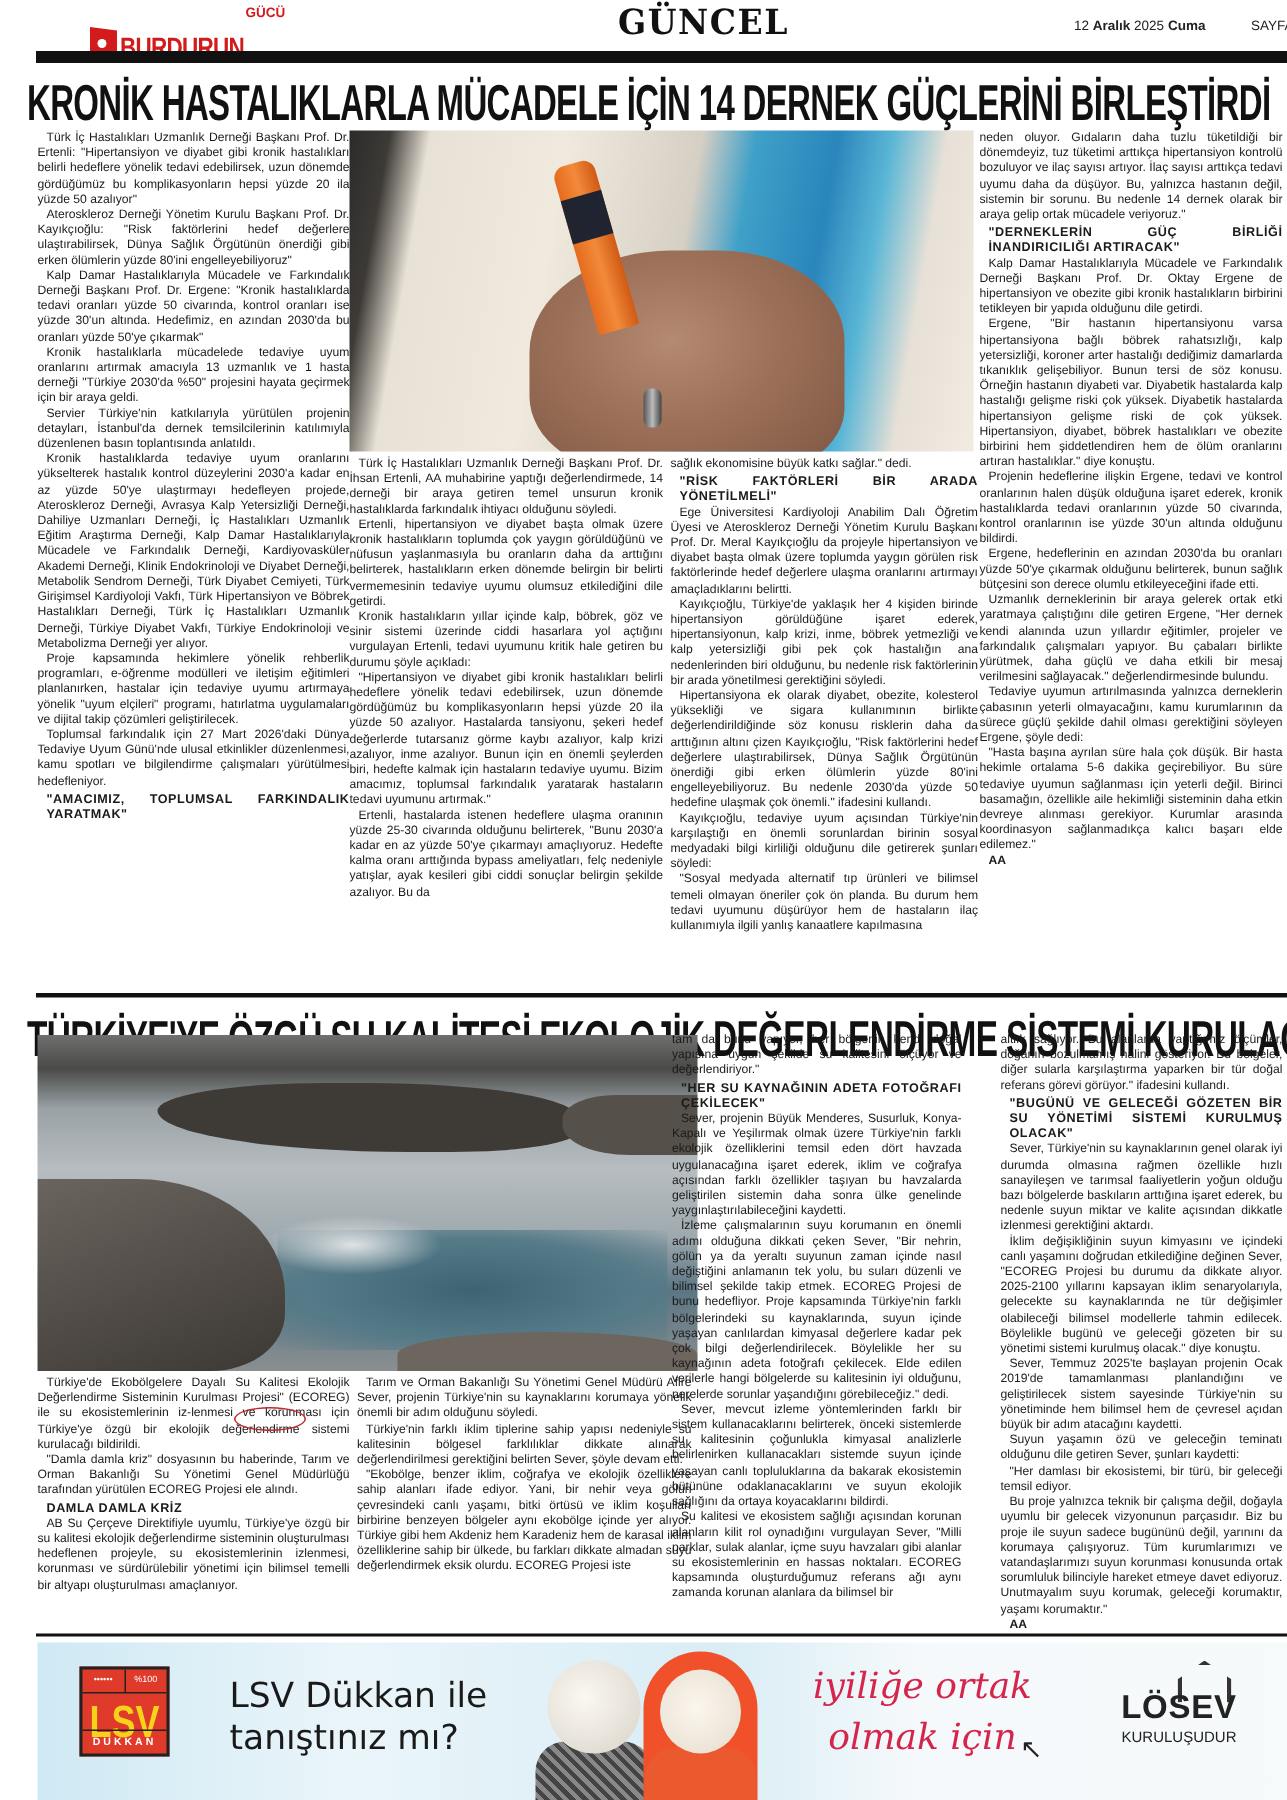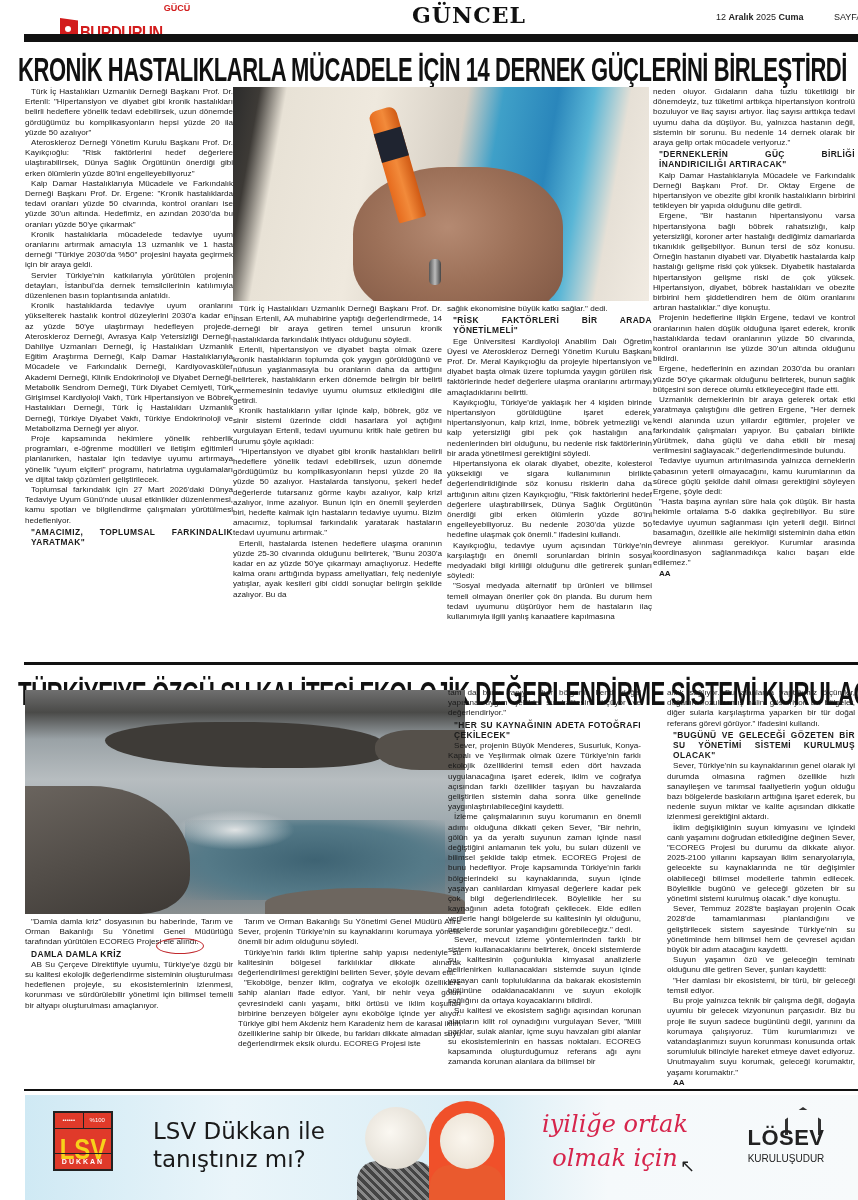--- a/index.html
+++ b/index.html
@@ -150,20 +150,21 @@
 <div class="photo2">
   <div class="land1"></div>
   <div class="land3"></div>
   <div class="water"></div>
   <div class="cloud"></div>
   <div class="land2"></div>
   <div class="bottomland"></div>
 </div>
 
 <div class="col" style="left:25px; top:917px; width:208px;">
+  <p>Türkiye'de Ekobölgelere Dayalı Su Kalitesi Ekolojik Değerlendirme Sisteminin Kurulması Projesi" (ECOREG) ile su ekosistemlerinin iz-lenmesi ve korunması için Türkiye'ye özgü bir ekolojik değerlendirme sistemi kurulacağı bildirildi.</p>
   <p>"Damla damla kriz" dosyasının bu haberinde, Tarım ve Orman Bakanlığı Su Yönetimi Genel Müdürlüğü tarafından yürütülen ECOREG Projesi ele alındı.</p>
   <h4>DAMLA DAMLA KRİZ</h4>
   <p>AB Su Çerçeve Direktifiyle uyumlu, Türkiye'ye özgü bir su kalitesi ekolojik değerlendirme sisteminin oluşturulması hedeflenen projeyle, su ekosistemlerinin izlenmesi, korunması ve sürdürülebilir yönetimi için bilimsel temelli bir altyapı oluşturulması amaçlanıyor.</p>
 </div>
 <div class="circle-mark"></div>
 
 <div class="col" style="left:238px; top:917px; width:223px;">
   <p>Tarım ve Orman Bakanlığı Su Yönetimi Genel Müdürü Afire Sever, projenin Türkiye'nin su kaynaklarını korumaya yönelik önemli bir adım olduğunu söyledi.</p>
   <p>Türkiye'nin farklı iklim tiplerine sahip yapısı nedeniyle su kalitesinin bölgesel farklılıklar dikkate alınarak değerlendirilmesi gerektiğini belirten Sever, şöyle devam etti:</p>
   <p>"Ekobölge, benzer iklim, coğrafya ve ekolojik özelliklere sahip alanları ifade ediyor. Yani, bir nehir veya gölün çevresindeki canlı yaşamı, bitki örtüsü ve iklim koşulları birbirine benzeyen bölgeler aynı ekobölge içinde yer alıyor. Türkiye gibi hem Akdeniz hem Karadeniz hem de karasal iklim özelliklerine sahip bir ülkede, bu farkları dikkate almadan suyu değerlendirmek eksik olurdu. ECOREG Projesi iste</p>
@@ -176,21 +177,21 @@
   <p>İzleme çalışmalarının suyu korumanın en önemli adımı olduğuna dikkati çeken Sever, "Bir nehrin, gölün ya da yeraltı suyunun zaman içinde nasıl değiştiğini anlamanın tek yolu, bu suları düzenli ve bilimsel şekilde takip etmek. ECOREG Projesi de bunu hedefliyor. Proje kapsamında Türkiye'nin farklı bölgelerindeki su kaynaklarında, suyun içinde yaşayan canlılardan kimyasal değerlere kadar pek çok bilgi değerlendirilecek. Böylelikle her su kaynağının adeta fotoğrafı çekilecek. Elde edilen verilerle hangi bölgelerde su kalitesinin iyi olduğunu, nerelerde sorunlar yaşandığını görebileceğiz." dedi.</p>
   <p>Sever, mevcut izleme yöntemlerinden farklı bir sistem kullanacaklarını belirterek, önceki sistemlerde su kalitesinin çoğunlukla kimyasal analizlerle belirlenirken kullanacakları sistemde suyun içinde yaşayan canlı topluluklarına da bakarak ekosistemin bütününe odaklanacaklarını ve suyun ekolojik sağlığını da ortaya koyacaklarını bildirdi.</p>
   <p>Su kalitesi ve ekosistem sağlığı açısından korunan alanların kilit rol oynadığını vurgulayan Sever, "Milli parklar, sulak alanlar, içme suyu havzaları gibi alanlar su ekosistemlerinin en hassas noktaları. ECOREG kapsamında oluşturduğumuz referans ağı aynı zamanda korunan alanlara da bilimsel bir</p>
 </div>
 
 <div class="col" style="left:667px; top:688px; width:188px;">
   <p style="text-indent:0">altlık sağlıyor. Bu alanlarda yaptığımız ölçümler, doğanın bozulmamış halini gösteriyor. Bu bölgeler, diğer sularla karşılaştırma yaparken bir tür doğal referans görevi görüyor." ifadesini kullandı.</p>
   <h4>"BUGÜNÜ VE GELECEĞİ GÖZETEN BİR SU YÖNETİMİ SİSTEMİ KURULMUŞ OLACAK"</h4>
   <p>Sever, Türkiye'nin su kaynaklarının genel olarak iyi durumda olmasına rağmen özellikle hızlı sanayileşen ve tarımsal faaliyetlerin yoğun olduğu bazı bölgelerde baskıların arttığına işaret ederek, bu nedenle suyun miktar ve kalite açısından dikkatle izlenmesi gerektiğini aktardı.</p>
   <p>İklim değişikliğinin suyun kimyasını ve içindeki canlı yaşamını doğrudan etkilediğine değinen Sever, "ECOREG Projesi bu durumu da dikkate alıyor. 2025-2100 yıllarını kapsayan iklim senaryolarıyla, gelecekte su kaynaklarında ne tür değişimler olabileceği bilimsel modellerle tahmin edilecek. Böylelikle bugünü ve geleceği gözeten bir su yönetimi sistemi kurulmuş olacak." diye konuştu.</p>
-  <p>Sever, Temmuz 2028'te başlayan projenin Ocak 2028'de tamamlanması planlandığını ve geliştirilecek sistem sayesinde Türkiye'nin su yönetiminde hem bilimsel hem de çevresel açıdan büyük bir adım atacağını kaydetti.</p>
+  <p>Sever, Temmuz 2025'te başlayan projenin Ocak 2019'de tamamlanması planlandığını ve geliştirilecek sistem sayesinde Türkiye'nin su yönetiminde hem bilimsel hem de çevresel açıdan büyük bir adım atacağını kaydetti.</p>
   <p>Suyun yaşamın özü ve geleceğin teminatı olduğunu dile getiren Sever, şunları kaydetti:</p>
   <p>"Her damlası bir ekosistemi, bir türü, bir geleceği temsil ediyor.</p>
   <p>Bu proje yalnızca teknik bir çalışma değil, doğayla uyumlu bir gelecek vizyonunun parçasıdır. Biz bu proje ile suyun sadece bugününü değil, yarınını da korumaya çalışıyoruz. Tüm kurumlarımızı ve vatandaşlarımızı suyun korunması konusunda ortak sorumluluk bilinciyle hareket etmeye davet ediyoruz. Unutmayalım suyu korumak, geleceği korumaktır, yaşamı korumaktır."</p>
   <span class="sig">AA</span>
 </div>
 
 <div class="rule-bot"></div>
 
 <div class="ad">
   <div class="lsv-logo">

